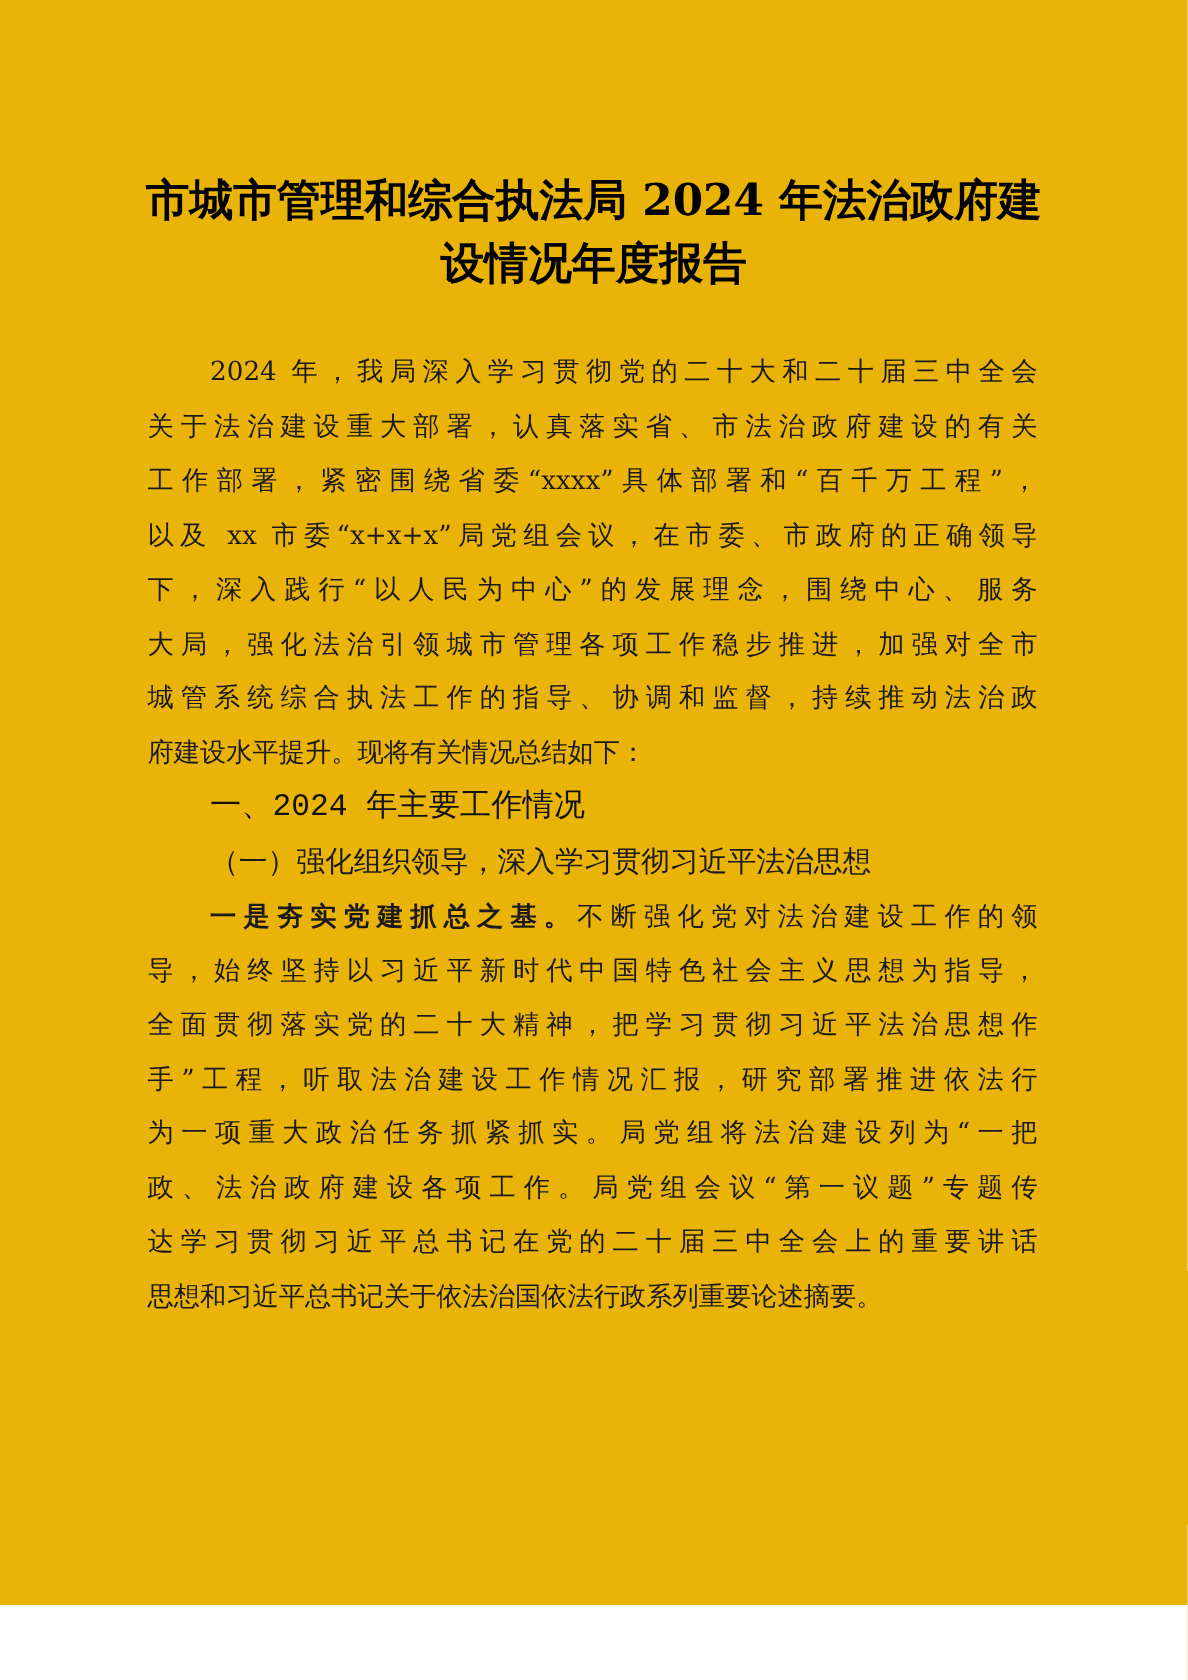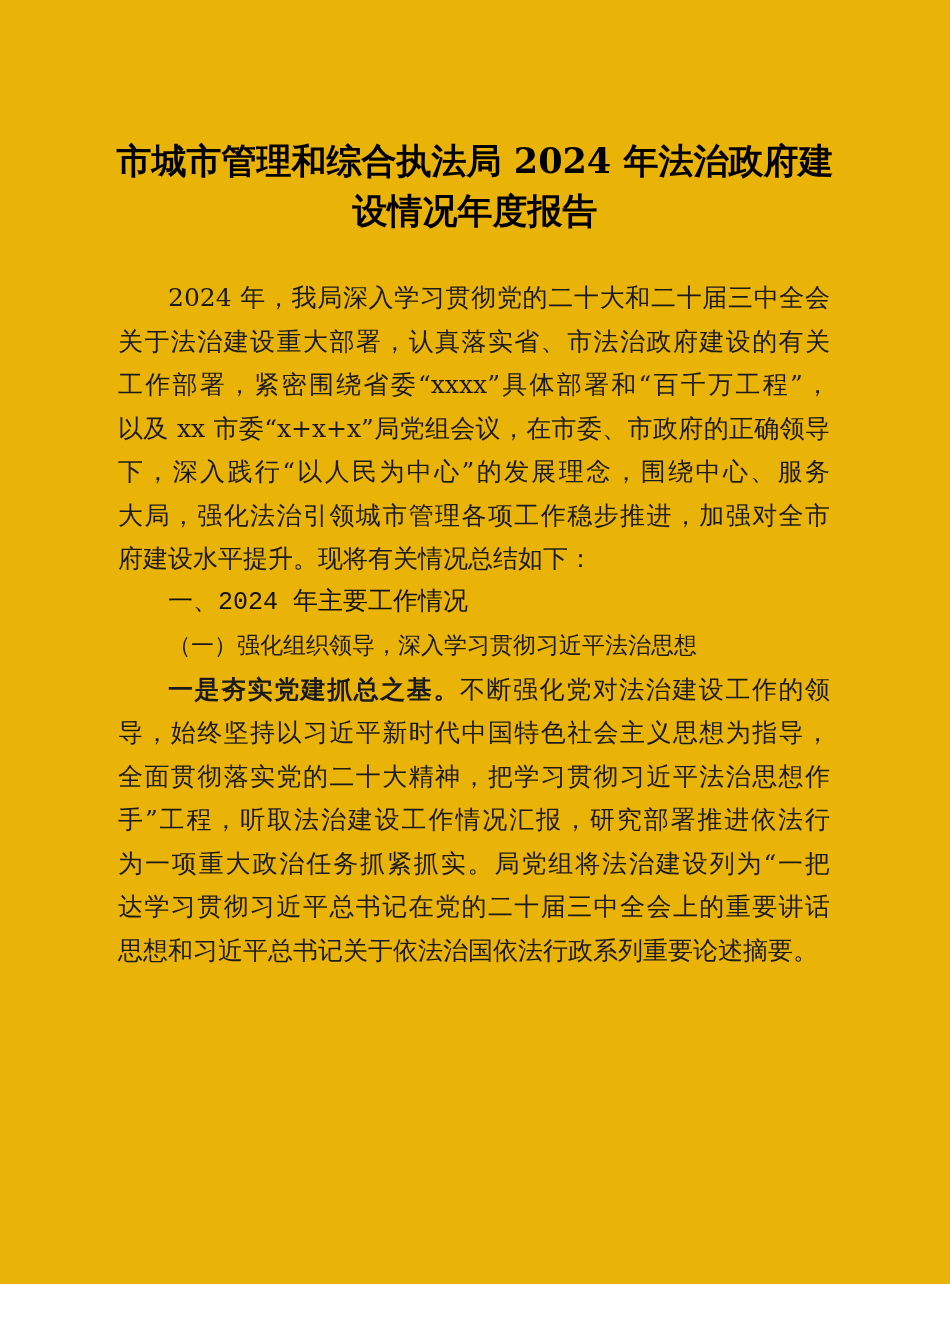--- a/index.html
+++ b/index.html
@@ -38,21 +38,21 @@
     .body {
       position: absolute;
       left: 118px;
       top: 276px;
       width: 712px;
     }
     .line {
       display: block;
       height: 43.5px;
       line-height: 43.5px;
-      font-size: 25px;
+      font-size: 21px;
       white-space: nowrap;
       font-family: "DejaVu Serif", "Liberation Serif", serif;
       font-weight: normal;
       color: #1a1a1a;
       text-align: justify;
       text-align-last: justify;
       letter-spacing: 0px;
     }
     .line.indent {
       padding-left: 50px;
@@ -89,31 +89,33 @@
 
   <div class="body">
 
     <div>
       <span class="line indent">2024 年，我局深入学习贯彻党的二十大和二十届三中全会</span>
       <span class="line">关于法治建设重大部署，认真落实省、市法治政府建设的有关</span>
       <span class="line">工作部署，紧密围绕省委“xxxx”具体部署和“百千万工程”，</span>
       <span class="line">以及 xx 市委“x+x+x”局党组会议，在市委、市政府的正确领导</span>
       <span class="line">下，深入践行“以人民为中心”的发展理念，围绕中心、服务</span>
       <span class="line">大局，强化法治引领城市管理各项工作稳步推进，加强对全市</span>
+      <span class="line">城管系统综合执法工作的指导、协调和监督，持续推动法治政</span>
       <span class="line last">府建设水平提升。现将有关情况总结如下：</span>
     </div>
 
     <span class="line indent h1">一、2024 年主要工作情况</span>
 
     <span class="line h2">（一）强化组织领导，深入学习贯彻习近平法治思想</span>
 
     <div>
       <span class="line indent"><span class="lead">一是夯实党建抓总之基。</span><span>不断强化党对法治建设工作的领</span></span>
       <span class="line">导，始终坚持以习近平新时代中国特色社会主义思想为指导，</span>
       <span class="line">全面贯彻落实党的二十大精神，把学习贯彻习近平法治思想作</span>
       <span class="line">手”工程，听取法治建设工作情况汇报，研究部署推进依法行</span>
       <span class="line">为一项重大政治任务抓紧抓实。局党组将法治建设列为“一把</span>
+      <span class="line">政、法治政府建设各项工作。局党组会议“第一议题”专题传</span>
       <span class="line">达学习贯彻习近平总书记在党的二十届三中全会上的重要讲话</span>
       <span class="line last">思想和习近平总书记关于依法治国依法行政系列重要论述摘要。</span>
     </div>
 
   </div>
 </div>
 
 </body></html>

